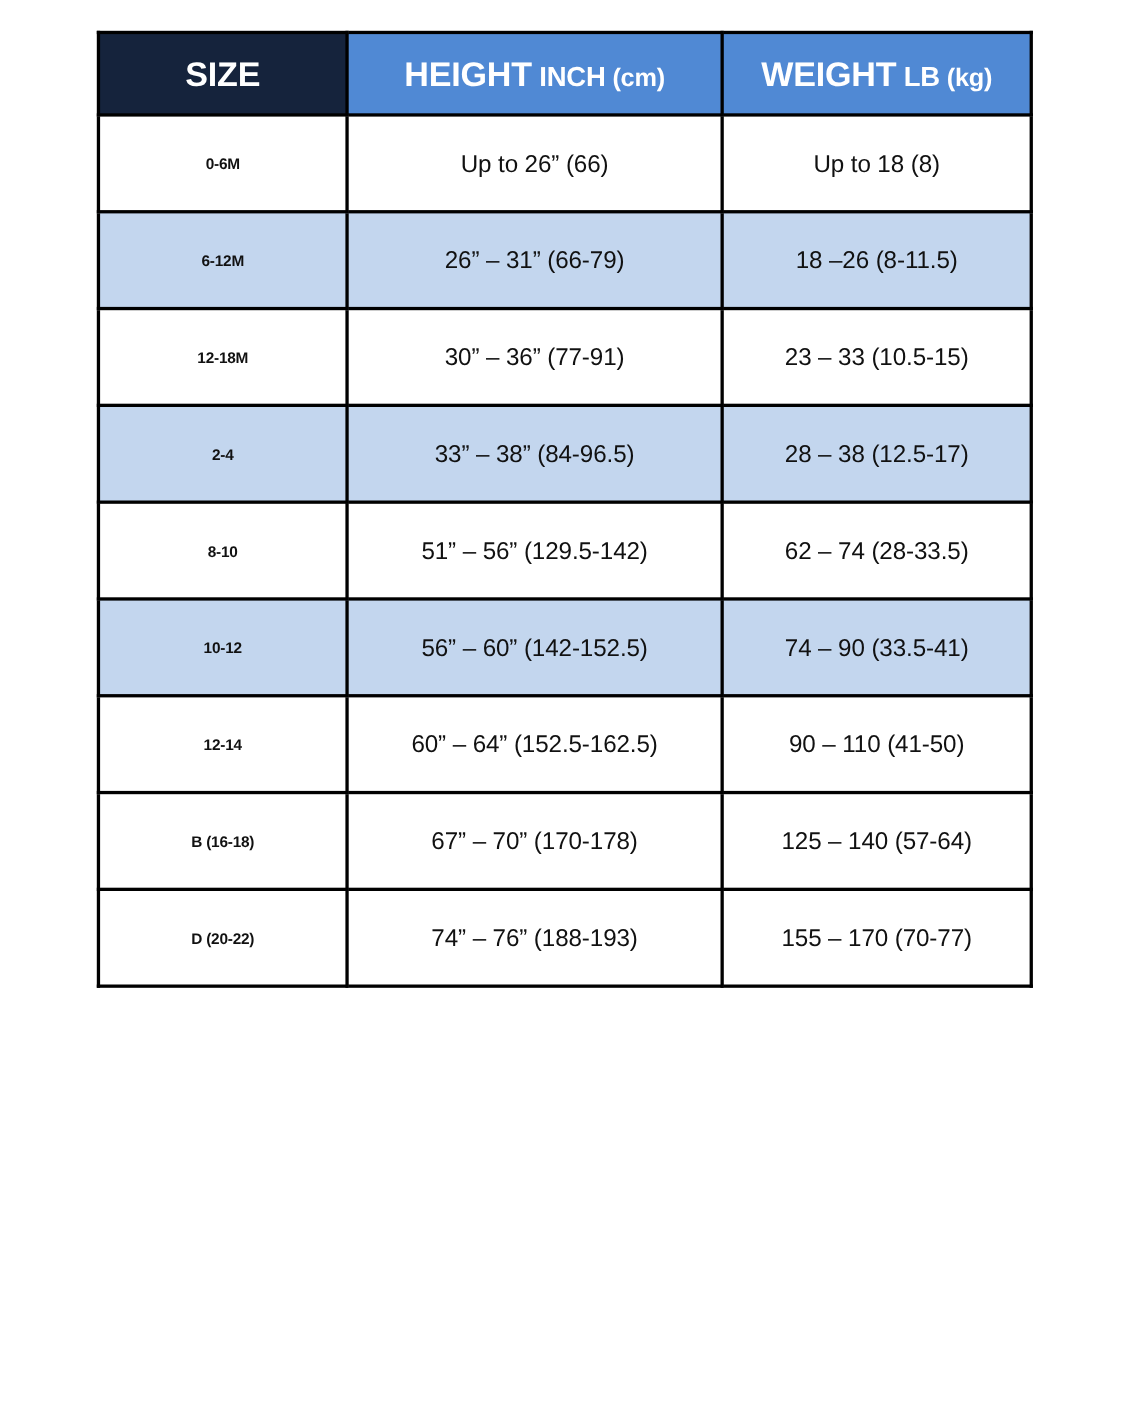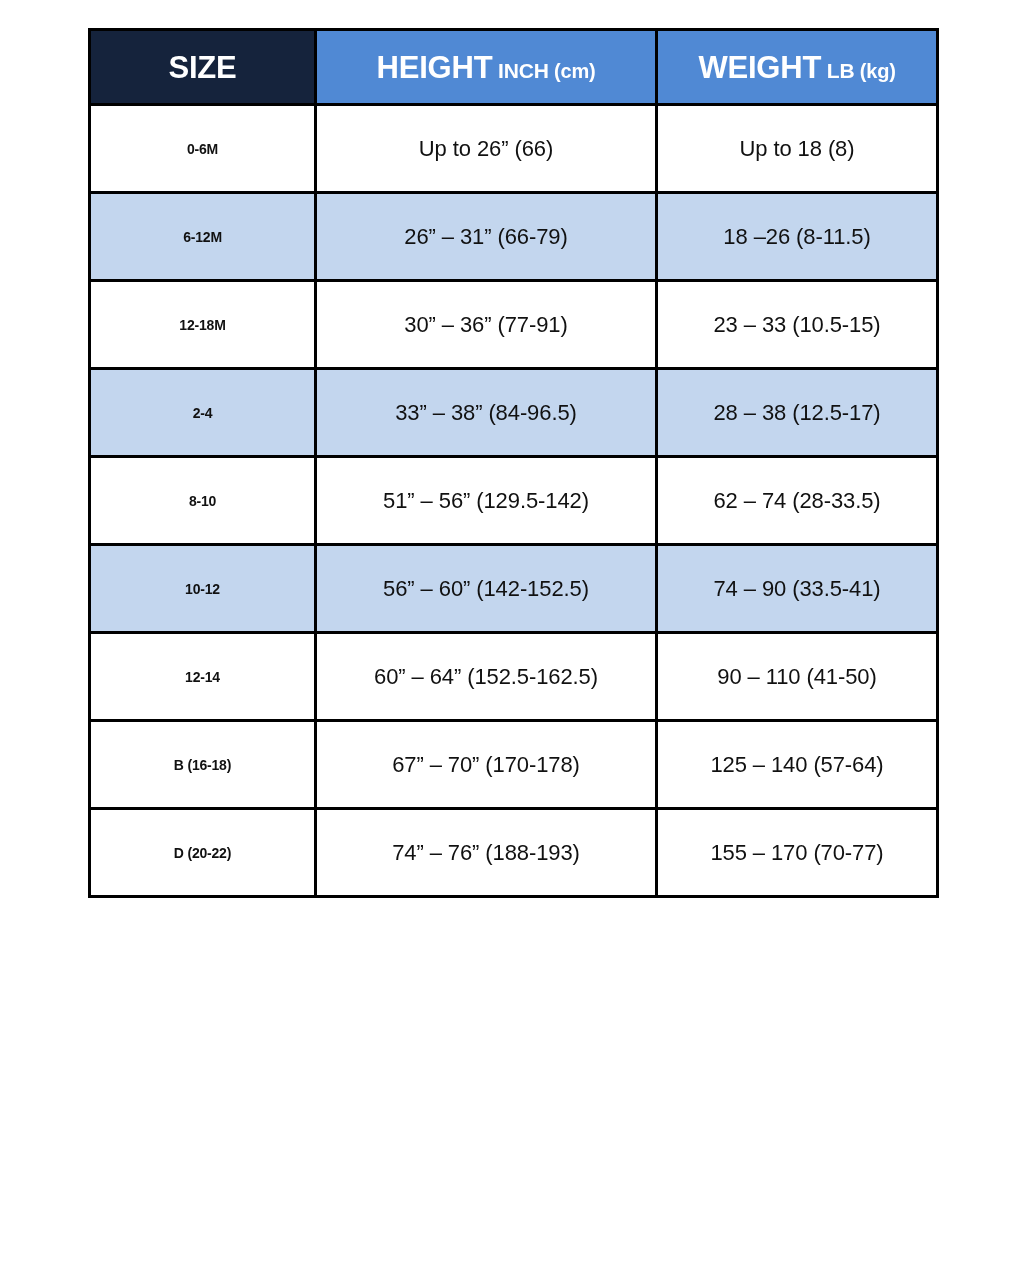--- a/index.html
+++ b/index.html
@@ -55,26 +55,26 @@
   }
   th.head-measure {
     background: #5089d4;
   }
   .head-main {
     font-size: 31px;
     font-weight: bold;
     letter-spacing: -0.2px;
   }
   .head-unit {
-    font-size: 21px;
+    font-size: 25px;
     font-weight: bold;
     letter-spacing: -0.2px;
   }
   .head-unit-paren {
-    font-size: 20px;
+    font-size: 23px;
     font-weight: bold;
     letter-spacing: -0.2px;
   }
 
   
   tbody tr { height: 88px; }
   tbody tr.row-white { background: #ffffff; }
   tbody tr.row-tint  { background: #c3d6ee; }
 
   td.cell-size {

